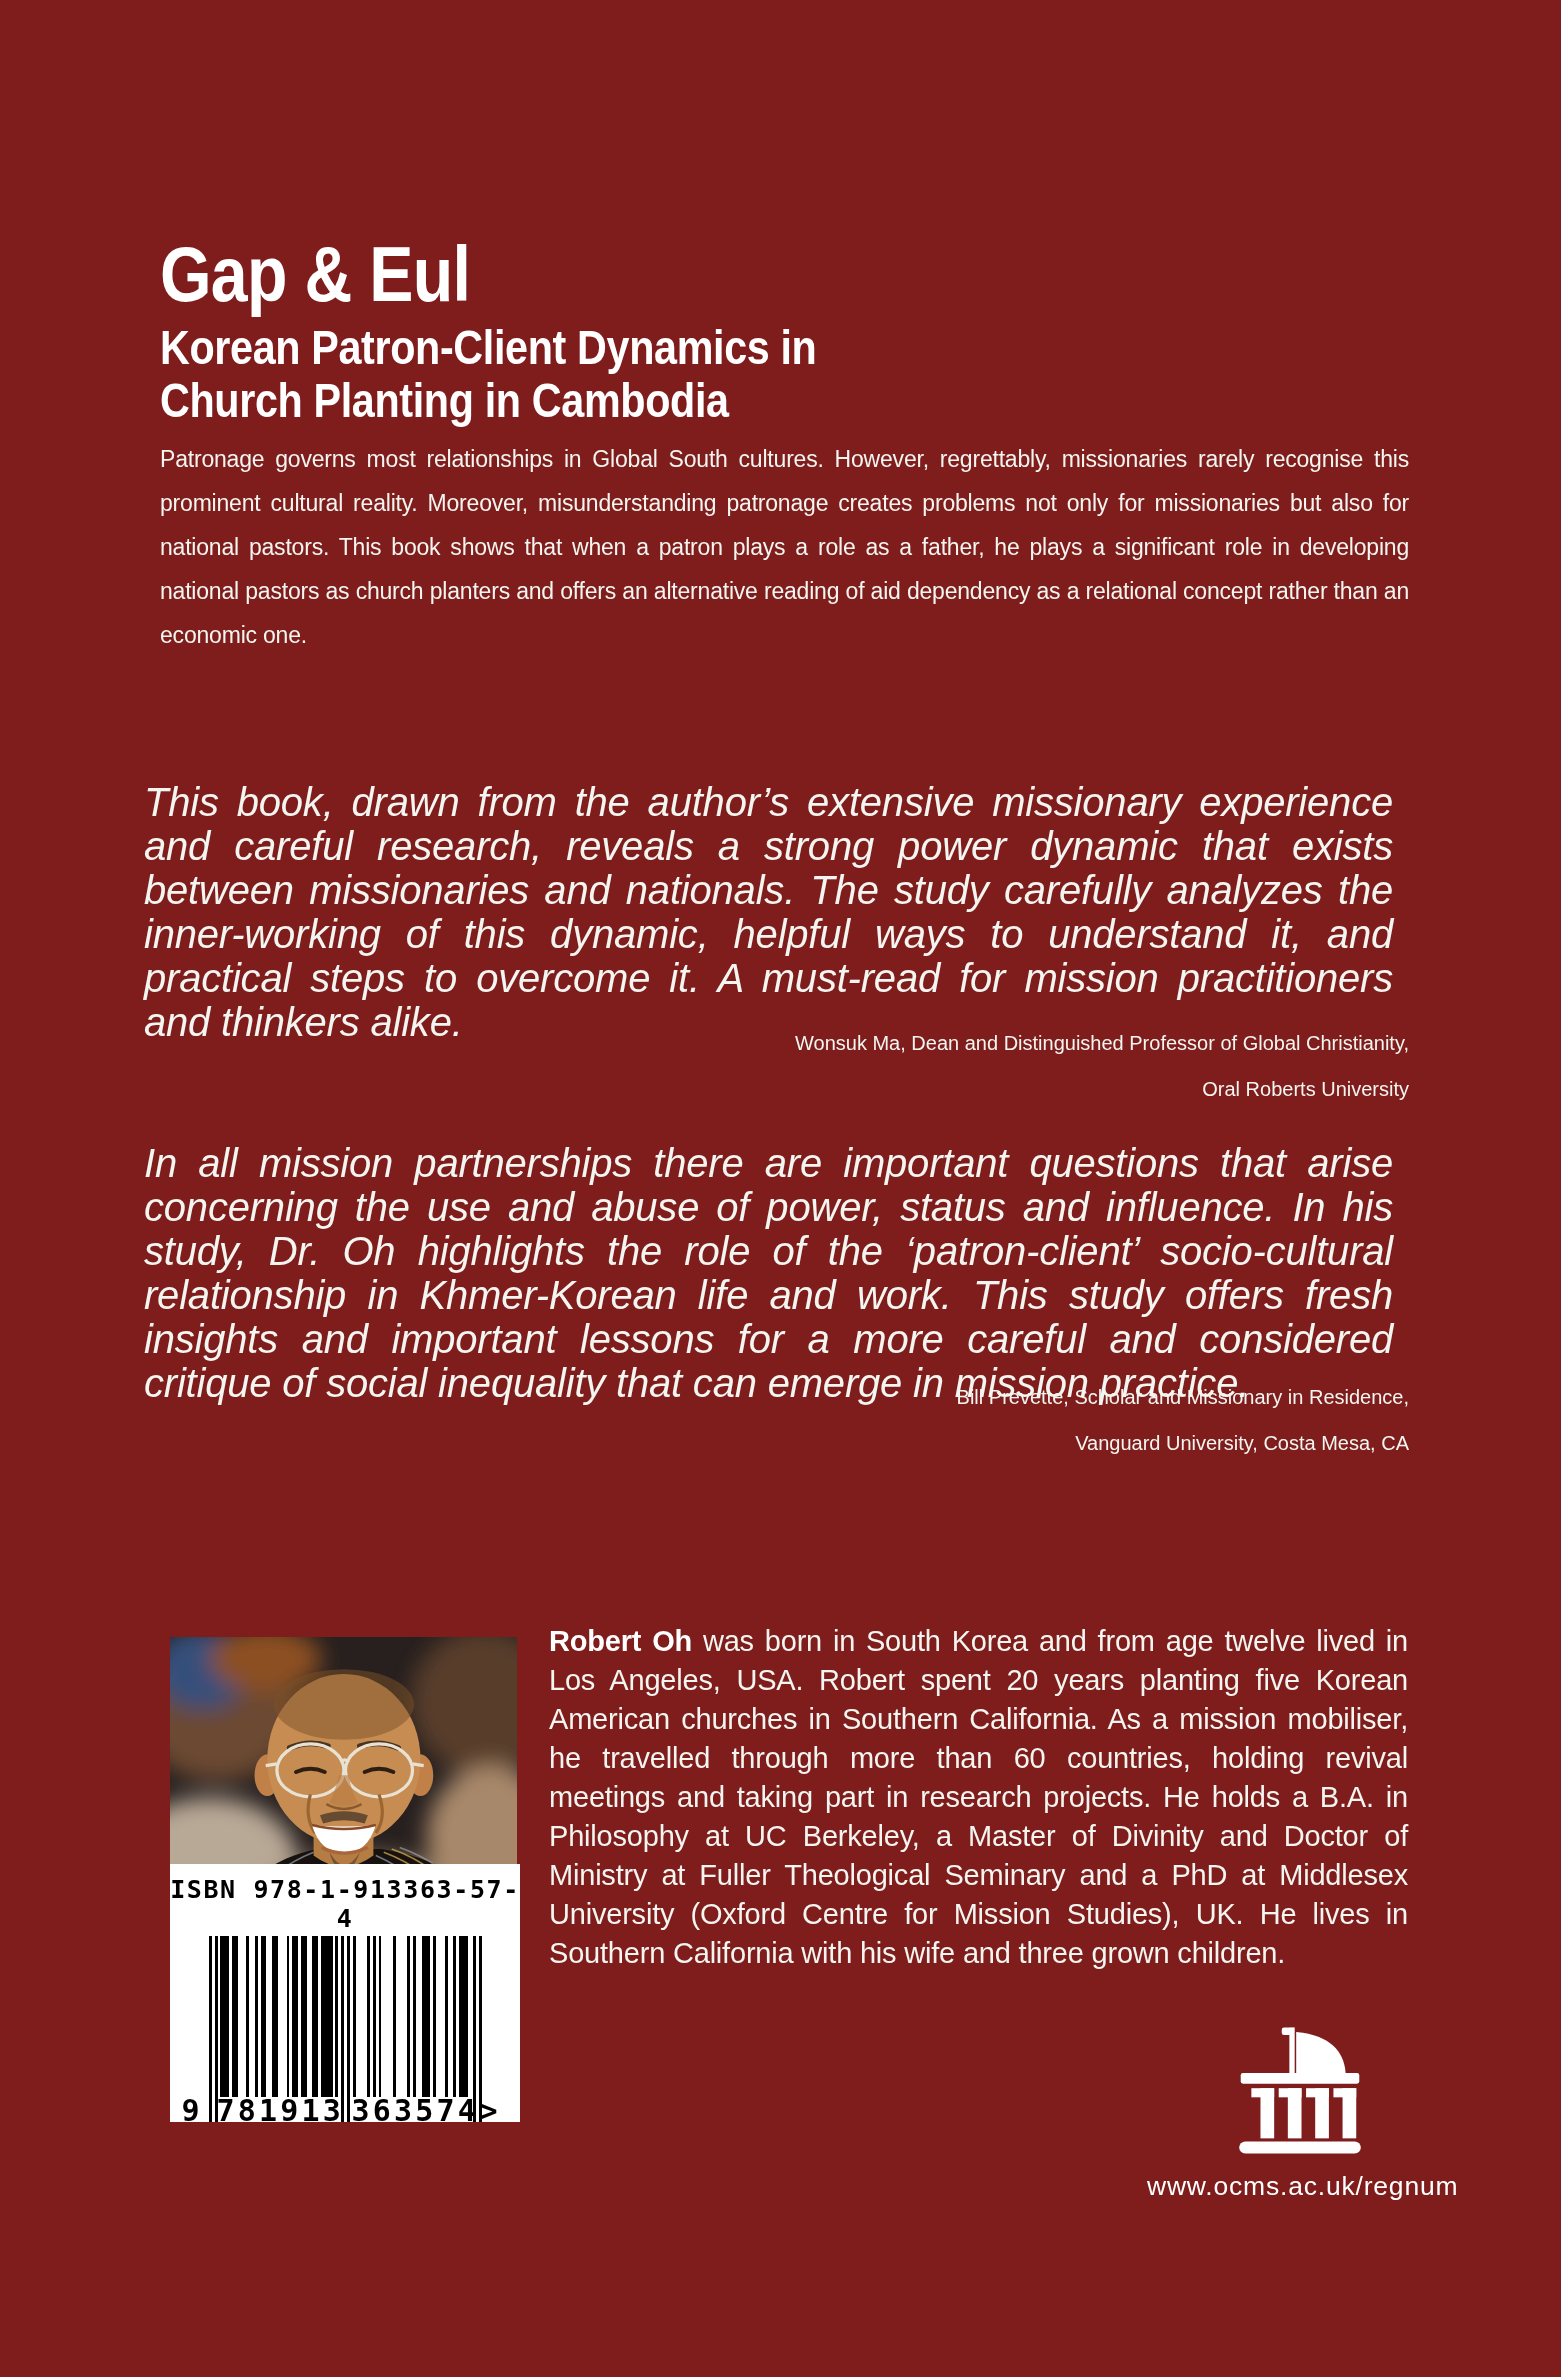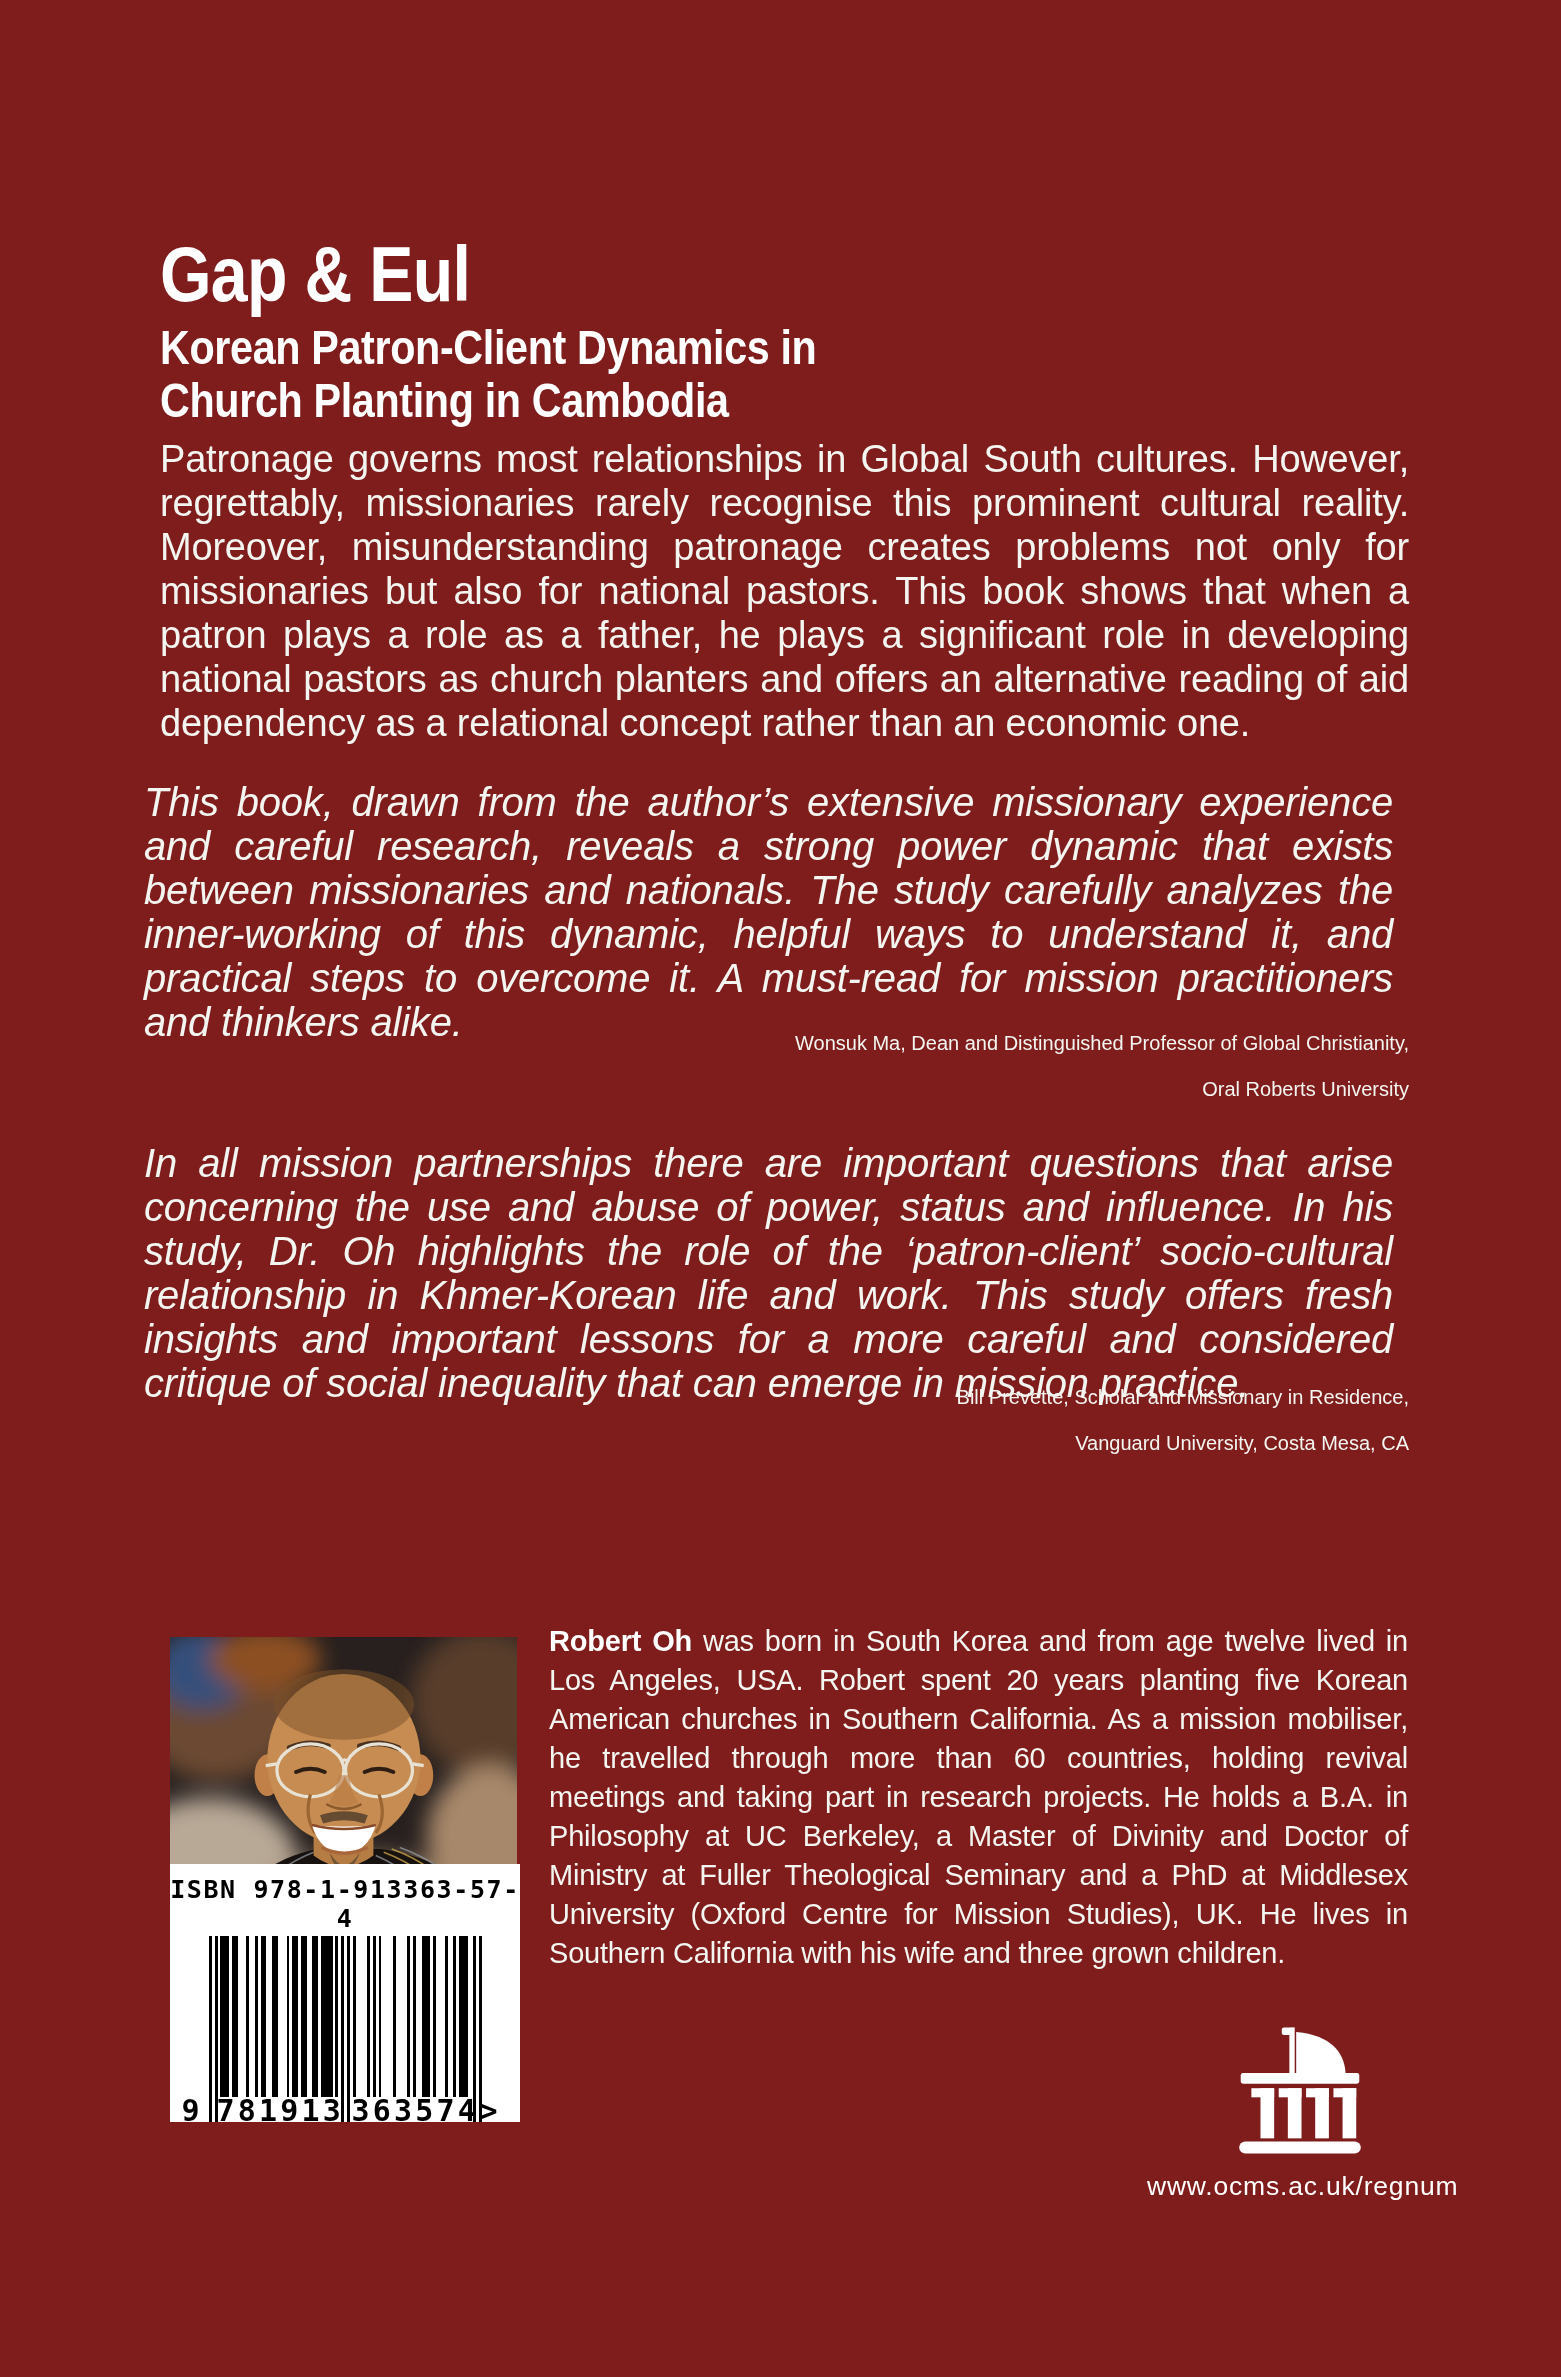--- a/index.html
+++ b/index.html
@@ -7,21 +7,21 @@
          font-family:"Liberation Sans",sans-serif;color:#F3F5F0;}
 
   
   .title-block{position:absolute;left:160px;top:236px;width:1444px;
                transform:scaleX(.86);transform-origin:0 0;}
   .title-block h1{margin:0;font-size:77px;line-height:77px;font-weight:700;color:#FFFFFF;letter-spacing:-0.8px;}
   .subtitle{margin-top:8px;font-size:48px;line-height:53px;font-weight:700;color:#FFFFFF;letter-spacing:-0.4px;}
 
   
   .blurb{position:absolute;left:160px;top:437px;width:1249px;margin:0;
-         font-size:38px;line-height:44px;text-align:justify;letter-spacing:-0.2px;}
+         font-size:23px;line-height:44px;text-align:justify;letter-spacing:-0.2px;}
   .quote{position:absolute;left:144px;width:1249px;margin:0;font-size:40px;line-height:44px;
          font-style:italic;text-align:justify;letter-spacing:-0.2px;}
   .q1{top:780px}.q2{top:1141px}
   .attr{position:absolute;left:160px;width:1249px;text-align:right;font-size:20px;line-height:46px;}
   .a1{top:1020px}.a2{top:1374px}
 
   
   .photo-wrap{position:absolute;left:170px;top:1637px;width:347px;height:286px;}
   .photo-wrap svg{display:block;width:100%;height:100%;}
   .bio{position:absolute;left:549px;top:1622px;width:859px;margin:0;

